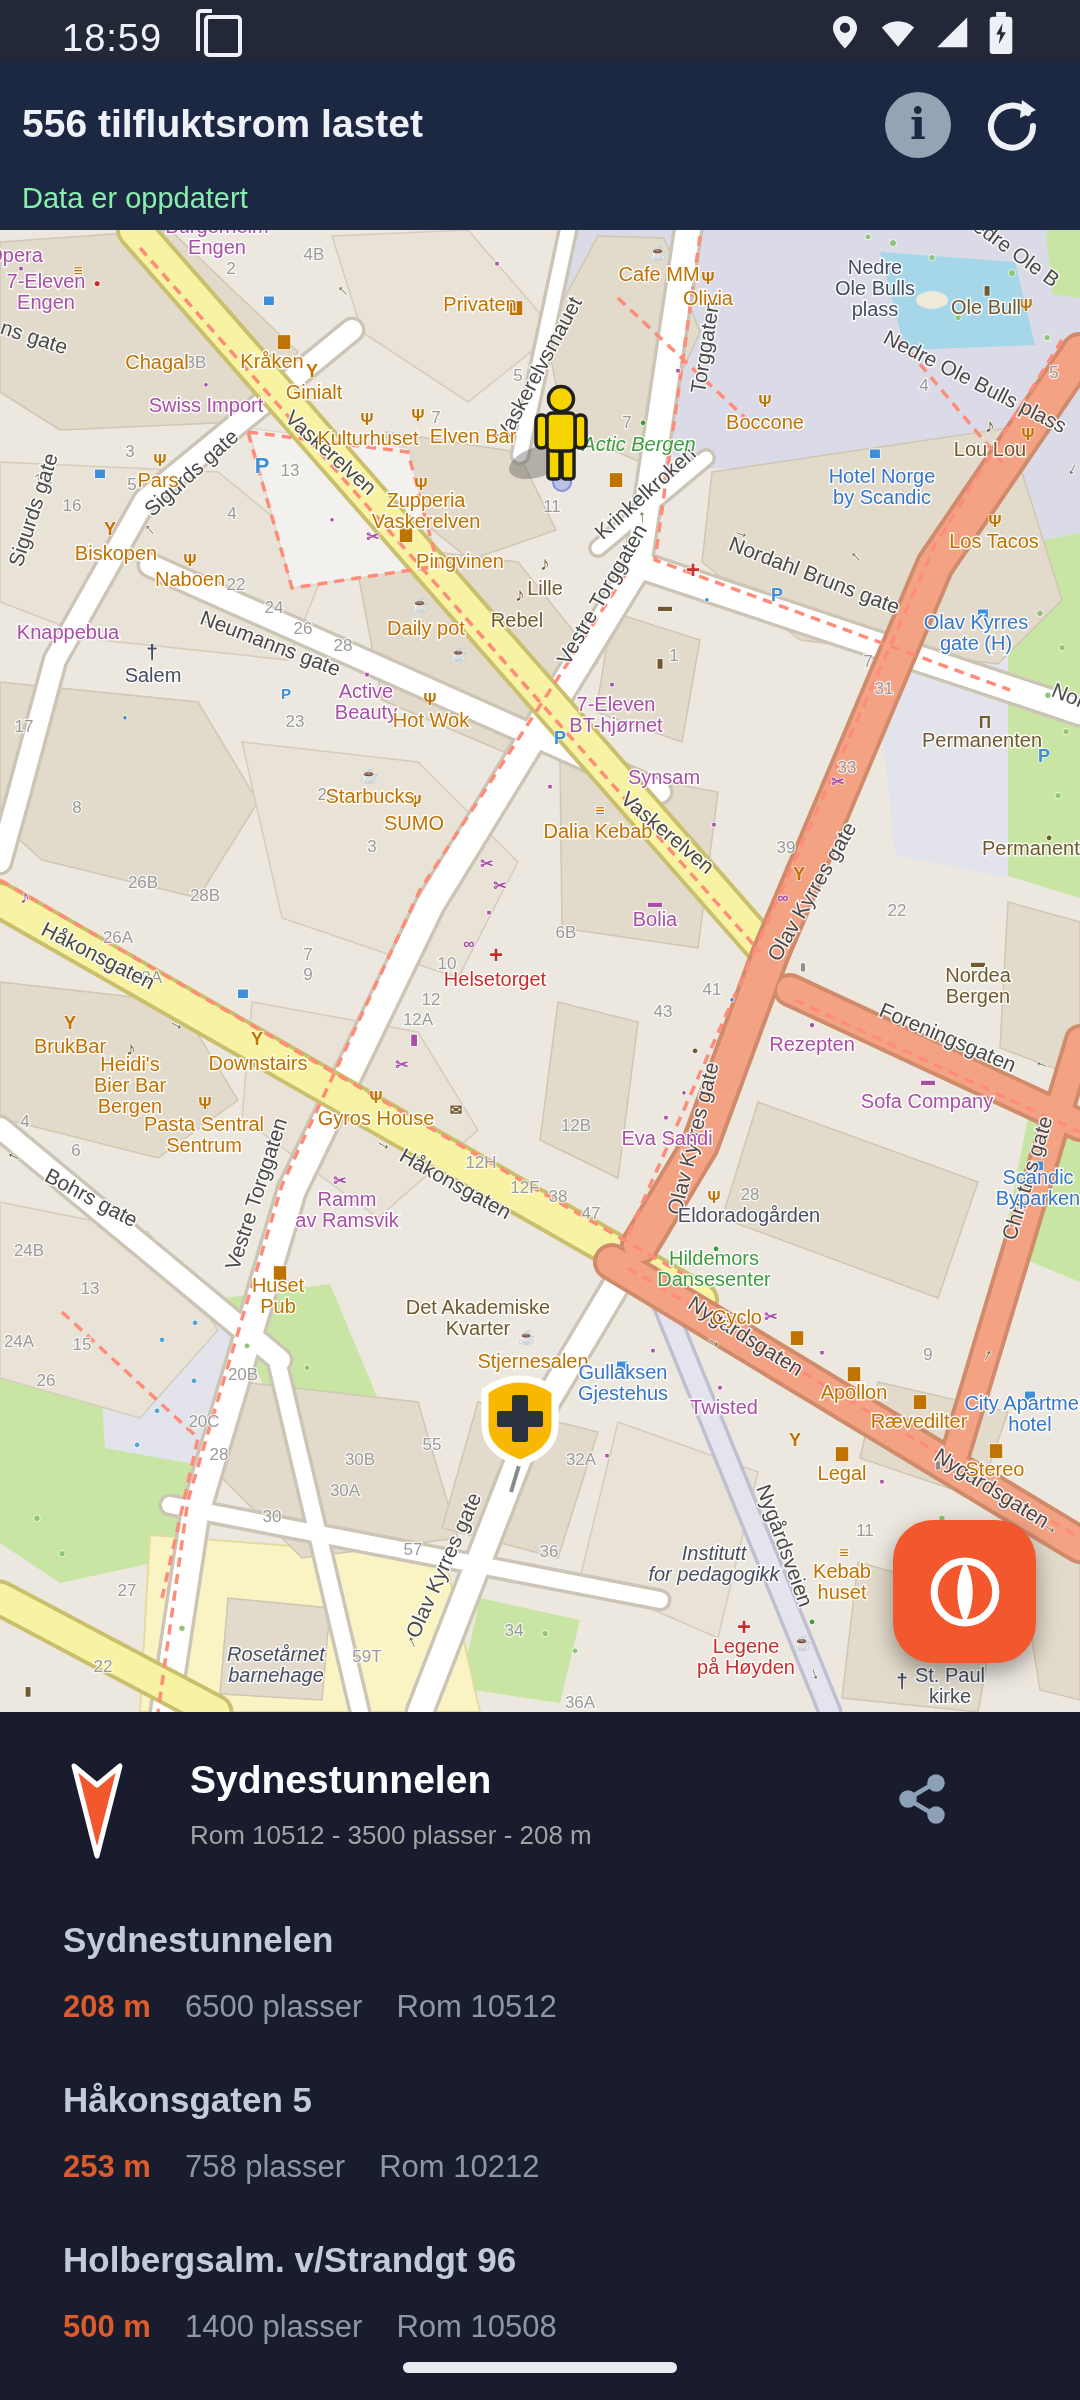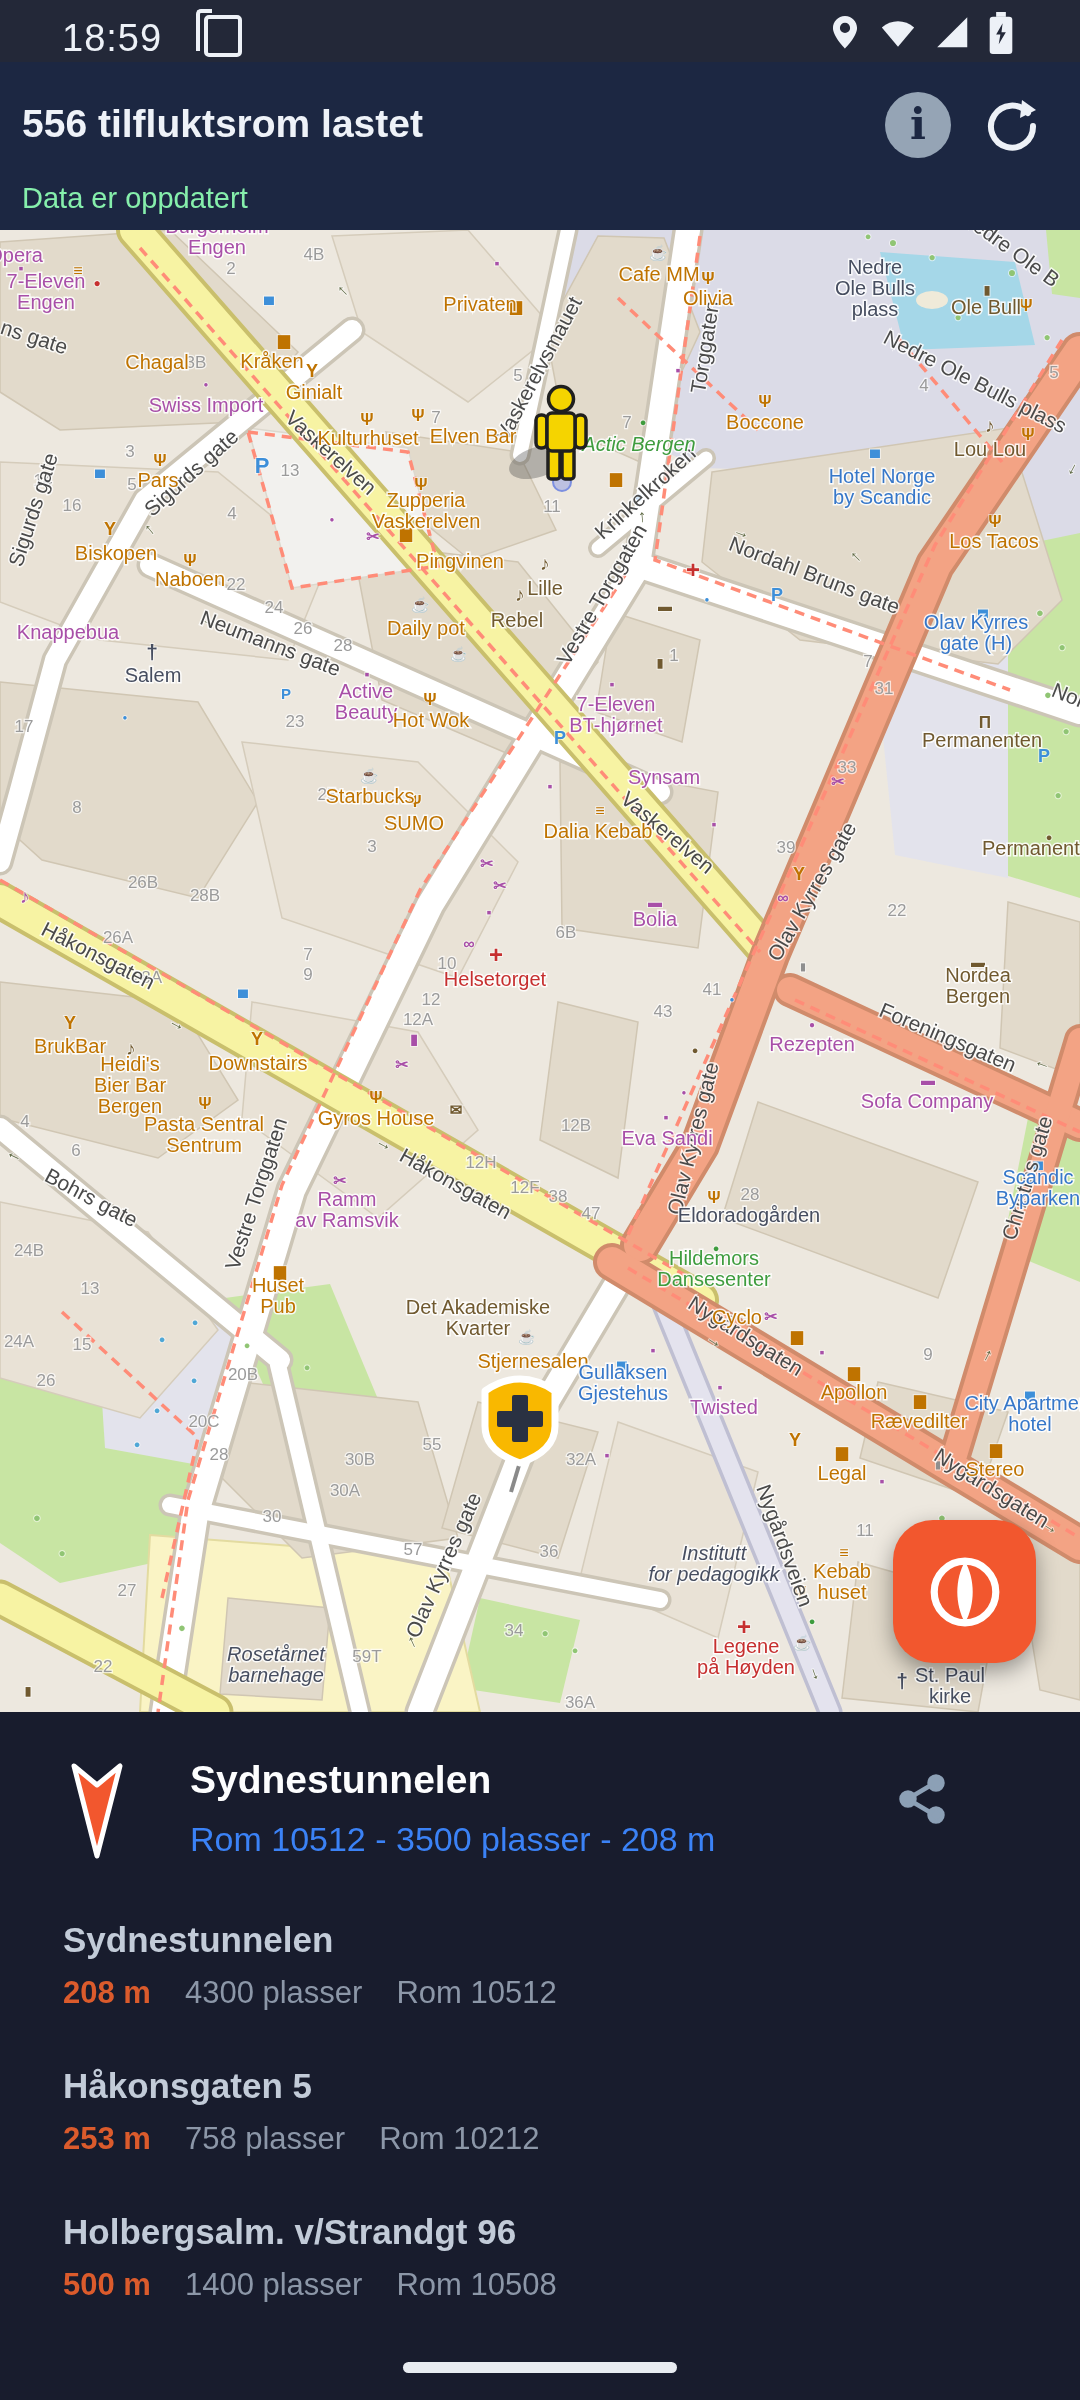--- a/index.html
+++ b/index.html
@@ -47,26 +47,26 @@
 
   .fab{position:absolute;left:893px;top:1290px;width:143px;height:143px;border-radius:40px;
        background:#F2572E;border:none;box-shadow:0 8px 22px rgba(0,0,0,.38);
        display:flex;align-items:center;justify-content:center;cursor:pointer;}
 
   
   .panel{position:absolute;top:1712px;left:0;width:1003px;height:688px;background:#181C2D;}
   .panel-header{position:absolute;top:44px;left:68px;right:56px;display:flex;align-items:flex-start;}
   .sel-arrow{width:58px;height:106px;flex:0 0 auto;margin-right:64px;}
   .sel-name{font-size:39px;font-weight:bold;color:#FCFDFE;line-height:48px;}
-  .sel-details{font-size:34px;color:#3b82f6;margin-top:16px;}
+  .sel-details{font-size:26px;color:#a3a3a3;margin-top:16px;}
   .share-btn{margin-left:auto;margin-top:18px;width:50px;height:50px;flex:0 0 auto;}
   .shelter-list{position:absolute;top:206px;left:63px;right:40px;}
   .shelter{margin-bottom:52px;}
   .s-name{font-size:35px;font-weight:bold;color:#C2CBD8;line-height:44px;}
-  .s-row{display:flex;gap:34px;margin-top:12px;font-size:31px;line-height:38px;}
+  .s-row{display:flex;gap:34px;margin-top:26px;font-size:31px;line-height:38px;}
   .s-dist{color:#DB5B2C;font-weight:bold;}
   .s-cap,.s-room{color:#8C97A8;}
   .gesture-bar{position:absolute;left:403px;top:650px;width:274px;height:11px;border-radius:6px;
                background:#E8ECF1;}
 </style>
 </head>
 <body>
 
 <div class="screen">
 
@@ -587,21 +587,21 @@
           <circle cx="39" cy="41" r="6.5"></circle>
         </g>
       </svg>
     </div>
 
     <div class="shelter-list" id="shelter-list">
   <div class="shelter">
     <div class="s-name">Sydnestunnelen</div>
     <div class="s-row">
       <span class="s-dist">208 m</span>
-      <span class="s-cap">4300 plasser</span>
+      <span class="s-cap">6500 plasser</span>
       <span class="s-room">Rom 10512</span>
     </div>
   </div>
 
   <div class="shelter">
     <div class="s-name">Håkonsgaten 5</div>
     <div class="s-row">
       <span class="s-dist">253 m</span>
       <span class="s-cap">758 plasser</span>
       <span class="s-room">Rom 10212</span>

